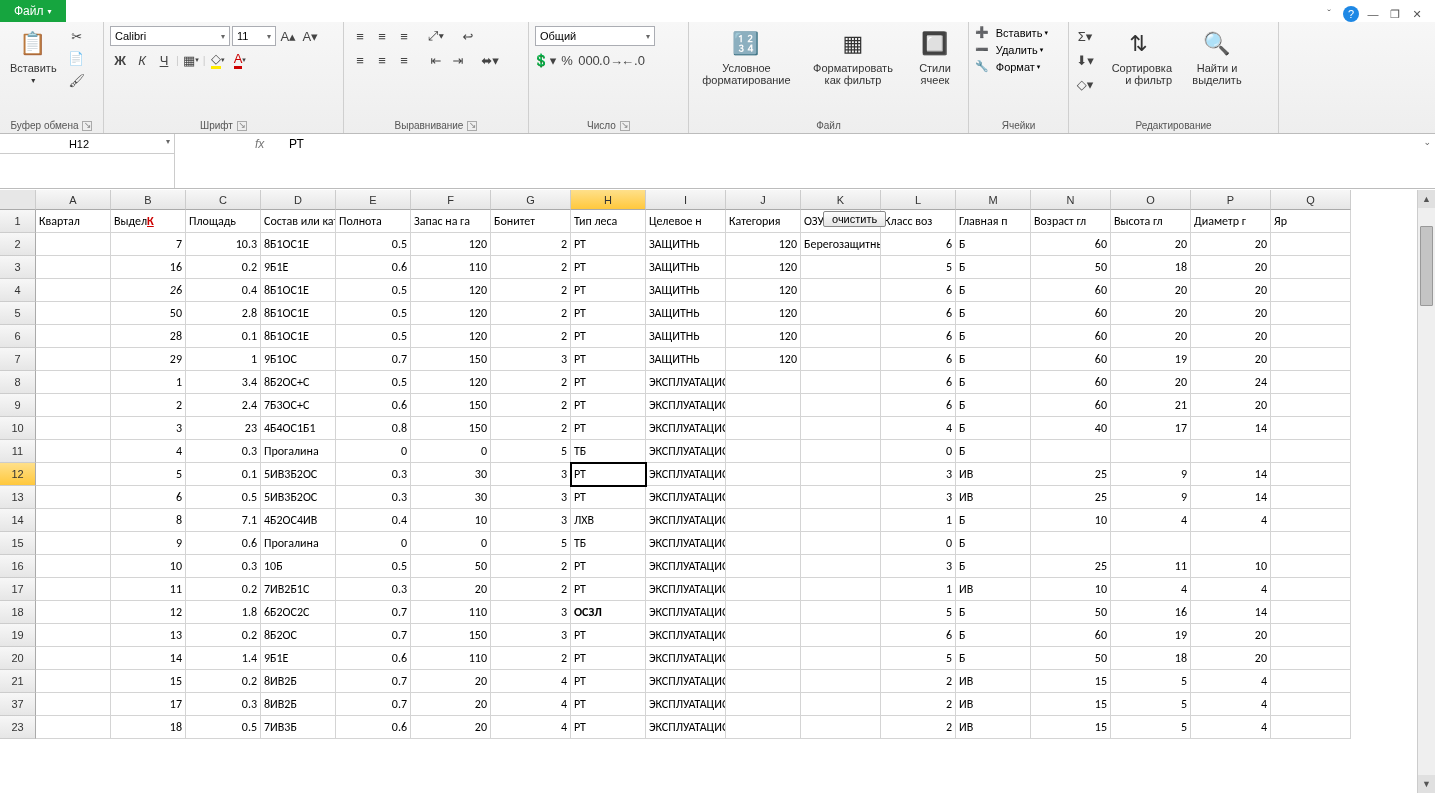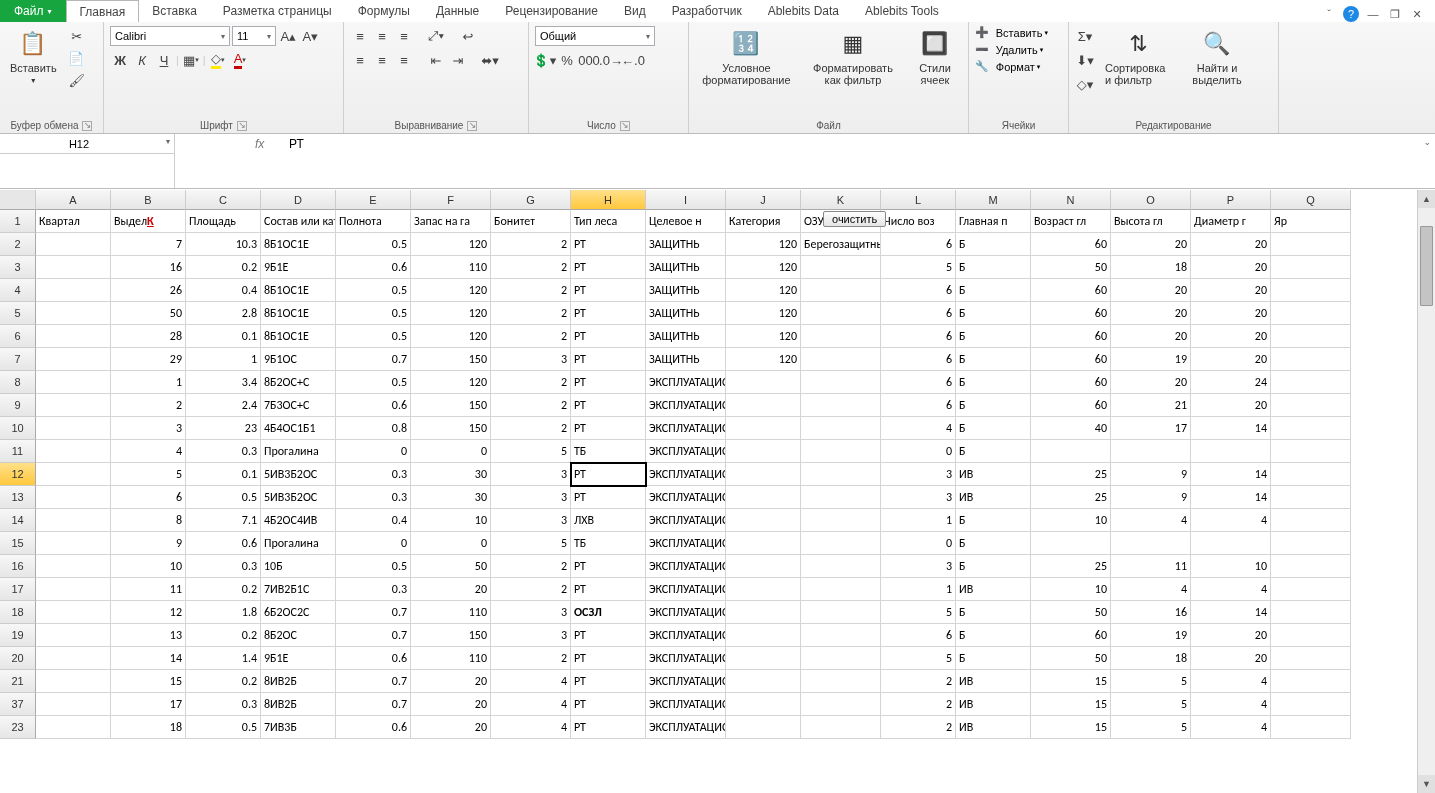--- a/index.html
+++ b/index.html
@@ -62,32 +62,20 @@
 .vscroll .dn{position:absolute;bottom:0;width:100%;}
 .vscroll .thumb { position:absolute; top:36px; left:2px; right:2px; height:80px; background:#c4c4c4; border:1px solid #999; border-radius:1px; }
 
 .red-K { color:#c00; font-weight:bold; text-decoration:underline; margin-right:2px;}
 </style>
 </head>
 <body>
 
 <div class="tabstrip">
   <div class="file-tab">Файл</div>
-  <div id="ribtabs" style="display: flex;">
-      <div class="rib-tab active">Главная</div>
-      <div class="rib-tab">Вставка</div>
-      <div class="rib-tab">Разметка страницы</div>
-      <div class="rib-tab">Формулы</div>
-      <div class="rib-tab">Данные</div>
-      <div class="rib-tab">Рецензирование</div>
-      <div class="rib-tab">Вид</div>
-      <div class="rib-tab">Разработчик</div>
-      <div class="rib-tab">Ablebits Data</div>
-      <div class="rib-tab">Ablebits Tools</div>
-    </div>
   <div class="winops">
     <span>ˇ</span>
     <span class="help-icon">?</span>
     <span>—</span>
     <span>❐</span>
     <span>✕</span>
   </div>
 </div>
 
 <div class="ribbon">
@@ -231,21 +219,21 @@
 
   <div class="group" style="width:210px">
     <div class="group-body">
       <div class="col" style="gap:4px">
         <span class="smlbtn">Σ▾</span>
         <span class="smlbtn">⬇▾</span>
         <span class="smlbtn">◇▾</span>
       </div>
       <div class="bigbtn" style="width:75px">
         <span class="ico">⇅</span>
-        <span style="text-align:left">Сортировка и фильтр</span>
+        <span style="text-align:right">Сортировка и фильтр</span>
       </div>
       <div class="bigbtn" style="width:70px">
         <span class="ico">🔍</span>
         <span style="text-align:center">Найти и выделить</span>
       </div>
     </div>
     <div class="group-label">
         <span>Редактирование</span>
       </div>
   </div>
@@ -318,21 +306,21 @@
         </div>
         <div class="cll" style="width: 75px;">Площадь</div>
         <div class="cll" style="width: 75px;">Состав или категория</div>
         <div class="cll" style="width: 75px;">Полнота</div>
         <div class="cll" style="width: 80px;">Запас на га</div>
         <div class="cll" style="width: 80px;">Бонитет</div>
         <div class="cll" style="width: 75px;">Тип леса</div>
         <div class="cll" style="width: 80px;">Целевое н</div>
         <div class="cll" style="width: 75px;">Категория</div>
         <div class="cll" style="width: 80px;">ОЗУ</div>
-        <div class="cll" style="width: 75px;">Число воз</div>
+        <div class="cll" style="width: 75px;">Класс воз</div>
         <div class="cll" style="width: 75px;">Главная п</div>
         <div class="cll" style="width: 80px;">Возраст гл</div>
         <div class="cll" style="width: 80px;">Высота гл</div>
         <div class="cll" style="width: 80px;">Диаметр г</div>
         <div class="cll" style="width: 80px;">Яр</div>
       </div>
       <button class="btn-in-cell" style="position: absolute; left: 787px; top: 1px;">очистить</button>
       <div class="crow">
         <div class="cll" style="width: 75px;"></div>
         <div class="cll num" style="width: 75px;">7</div>
@@ -366,21 +354,21 @@
         <div class="cll" style="width: 80px;"></div>
         <div class="cll num" style="width: 75px;">5</div>
         <div class="cll" style="width: 75px;">Б</div>
         <div class="cll num" style="width: 80px;">50</div>
         <div class="cll num" style="width: 80px;">18</div>
         <div class="cll num" style="width: 80px;">20</div>
         <div class="cll" style="width: 80px;"></div>
       </div>
       <div class="crow">
         <div class="cll" style="width: 75px;"></div>
-        <div class="cll num" style="width: 75px;">26</div>
+        <div class="cll num" style="width: 75px; font-style: italic;">26</div>
         <div class="cll num" style="width: 75px;">0.4</div>
         <div class="cll" style="width: 75px;">8Б1ОС1Е</div>
         <div class="cll num" style="width: 75px;">0.5</div>
         <div class="cll num" style="width: 80px;">120</div>
         <div class="cll num" style="width: 80px;">2</div>
         <div class="cll" style="width: 75px;">РТ</div>
         <div class="cll" style="width: 80px;">ЗАЩИТНЬ</div>
         <div class="cll num" style="width: 75px;">120</div>
         <div class="cll" style="width: 80px;"></div>
         <div class="cll num" style="width: 75px;">6</div>

